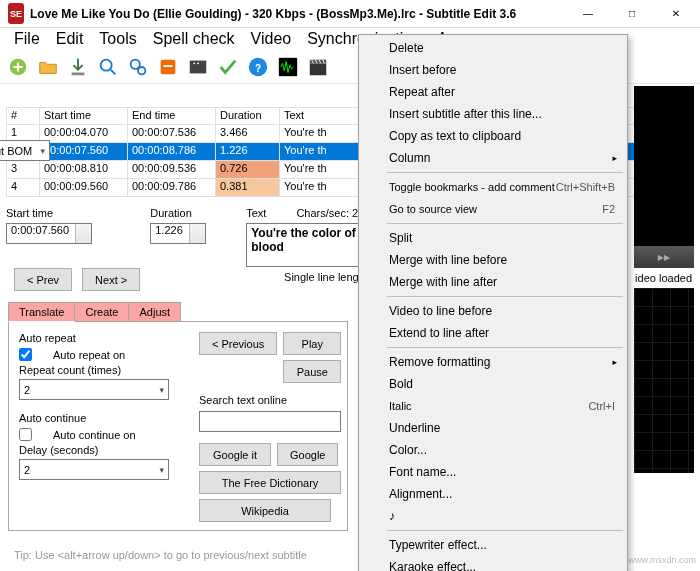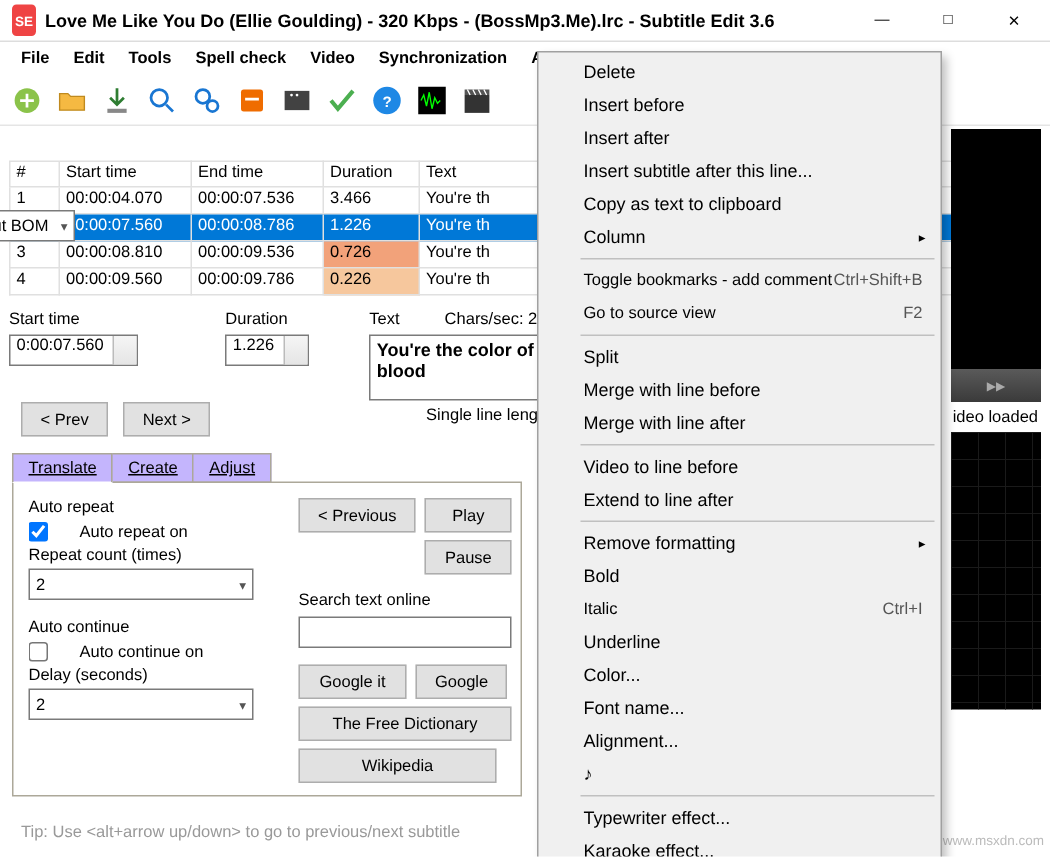--- a/index.html
+++ b/index.html
@@ -1,23 +1,23 @@
 <!DOCTYPE html>
 <html><head>
 <meta charset="utf-8">
 <style>
 *{box-sizing:border-box;margin:0;padding:0;font-family:"Segoe UI",Tahoma,sans-serif;font-size:11px;color:#000;}
 body{background:#fff;width:700px;height:571px;overflow:hidden;position:relative;}
 .titlebar{height:28px;display:flex;align-items:center;padding:0 2px;border-bottom:1px solid #ddd;}
-.titlebar .app-icon{width:16px;height:21px;background:#ef4444;border-radius:3px;margin:0 6px;display:flex;align-items:center;justify-content:center;color:#fff;font-size:9px;font-weight:bold;}
+.titlebar .app-icon{width:16px;height:21px;background:#b91c1c;border-radius:3px;margin:0 6px;display:flex;align-items:center;justify-content:center;color:#fff;font-size:9px;font-weight:bold;}
 .titlebar .title{flex:1;font-size:12px;font-weight:bold;}
 .win-ctrl{display:flex;}
 .win-ctrl div{width:44px;height:28px;display:flex;align-items:center;justify-content:center;font-size:10px;}
 .menubar{height:22px;display:flex;align-items:center;padding:0 6px;gap:0;}
-.menubar span{padding:2px 8px;font-size:11px;font-weight:bold;}
+.menubar span{padding:2px 8px;font-size:16px;}
 .toolbar{height:34px;display:flex;align-items:center;padding:2px 4px;gap:2px;border-bottom:1px solid #e5e5e5;}
 .tb{width:28px;height:28px;border:1px solid transparent;border-radius:2px;display:flex;align-items:center;justify-content:center;}
 .tb svg{width:22px;height:22px;}
 .encoding{position:absolute;right:10px;top:56px;width:60px;}
 .dd{border:1px solid #7a7a7a;background:#fff;height:21px;display:flex;align-items:center;padding:0 4px;position:relative;}
 .dd::after{content:"▾";position:absolute;right:4px;font-size:9px;color:#555;}
 .grid{margin:2px 6px 0 6px;}
 .grid-head,.grid-row{display:flex;height:18px;}
 .grid-head>div,.grid-row>div{border-right:1px solid #e0e0e0;border-bottom:1px solid #e0e0e0;padding:1px 4px;overflow:hidden;white-space:nowrap;}
 .grid-head>div{background:#fff;font-weight:400;border-top:1px solid #e0e0e0;}
@@ -28,21 +28,21 @@
 .du-warn2{background:#f6c79d !important;color:#000 !important;}
 .editor{display:flex;gap:10px;margin:10px 6px 0 6px;}
 .ed-col{display:flex;flex-direction:column;gap:4px;}
 .lbl{font-size:11px;}
 .numbox{border:1px solid #7a7a7a;height:21px;padding:0 16px 0 4px;position:relative;background:#fff;}
 .numbox::after{content:"";position:absolute;right:0;top:0;bottom:0;width:15px;border-left:1px solid #bbb;background:linear-gradient(#f5f5f5,#e5e5e5);}
 .textarea{border:1px solid #7a7a7a;width:140px;height:44px;padding:2px 4px;font-weight:bold;font-size:12px;line-height:14px;}
 .btn{border:1px solid #adadad;background:#e1e1e1;height:23px;padding:0 12px;display:inline-flex;align-items:center;justify-content:center;min-width:58px;}
 .navbtns{display:flex;gap:10px;margin-top:20px;margin-left:8px;}
 .tabs{display:flex;margin:10px 0 0 8px;}
-.tab{padding:3px 10px;border:1px solid #aca899;background:#c4b5fd;margin-right:-1px;position:relative;top:1px;text-decoration:underline;}
+.tab{padding:3px 10px;border:1px solid #aca899;background:#fca5a5;margin-right:-1px;position:relative;top:1px;}
 .tab.active{border-bottom:1px solid #fff;z-index:2;}
 .tabpanel{border:1px solid #aca899;margin:0 0 0 8px;padding:10px;width:340px;position:relative;}
 .fieldset-lbl{margin-bottom:4px;}
 .chk{display:flex;align-items:center;gap:21px;margin:3px 0;}
 .chk input{width:13px;height:13px;}
 .col2{position:absolute;left:190px;top:10px;display:flex;flex-direction:column;gap:5px;}
 .col2 .row{display:flex;gap:6px;}
 .search-in{border:1px solid #7a7a7a;height:21px;width:142px;}
 .tip{position:absolute;bottom:10px;left:14px;color:#999;font-size:11px;}
 .rpanel{position:absolute;right:6px;top:86px;width:60px;bottom:10px;}
@@ -181,21 +181,21 @@
     <div class="c-num">3</div>
       <div class="c-st">00:00:08.810</div>
       <div class="c-et">00:00:09.536</div>
       <div class="c-du du-warn">0.726</div>
       <div class="c-tx">You're th</div>
   </div>
   <div class="grid-row">
     <div class="c-num">4</div>
       <div class="c-st">00:00:09.560</div>
       <div class="c-et">00:00:09.786</div>
-      <div class="c-du du-warn2">0.226</div>
+      <div class="c-du du-warn2">0.381</div>
       <div class="c-tx">You're th</div>
   </div>
 </div>
 
 <div class="editor">
   <div class="ed-col">
     <div class="lbl">Start time</div>
     <div class="numbox" style="width:86px">0:00:07.560</div>
     <div class="navbtns">
       <div class="btn">&lt; Prev</div>
@@ -269,21 +269,21 @@
     </div>
   <div class="noload">ideo loaded</div>
   <div class="wave"></div>
 </div>
 
 <div class="wm">www.msxdn.com</div>
 
 <div class="ctx">
   <div class="mi">Delete</div>
   <div class="mi">Insert before</div>
-  <div class="mi">Insert after</div>
+  <div class="mi">Repeat after</div>
   <div class="mi">Insert subtitle after this line...</div>
   <div class="mi">Copy as text to clipboard</div>
   <div class="mi sub">Column</div>
   <div class="sep"></div>
   <div class="mi">
       <span>Toggle bookmarks - add comment</span>
       <span class="sc">Ctrl+Shift+B</span>
     </div>
   <div class="mi">
       <span>Go to source view</span>

